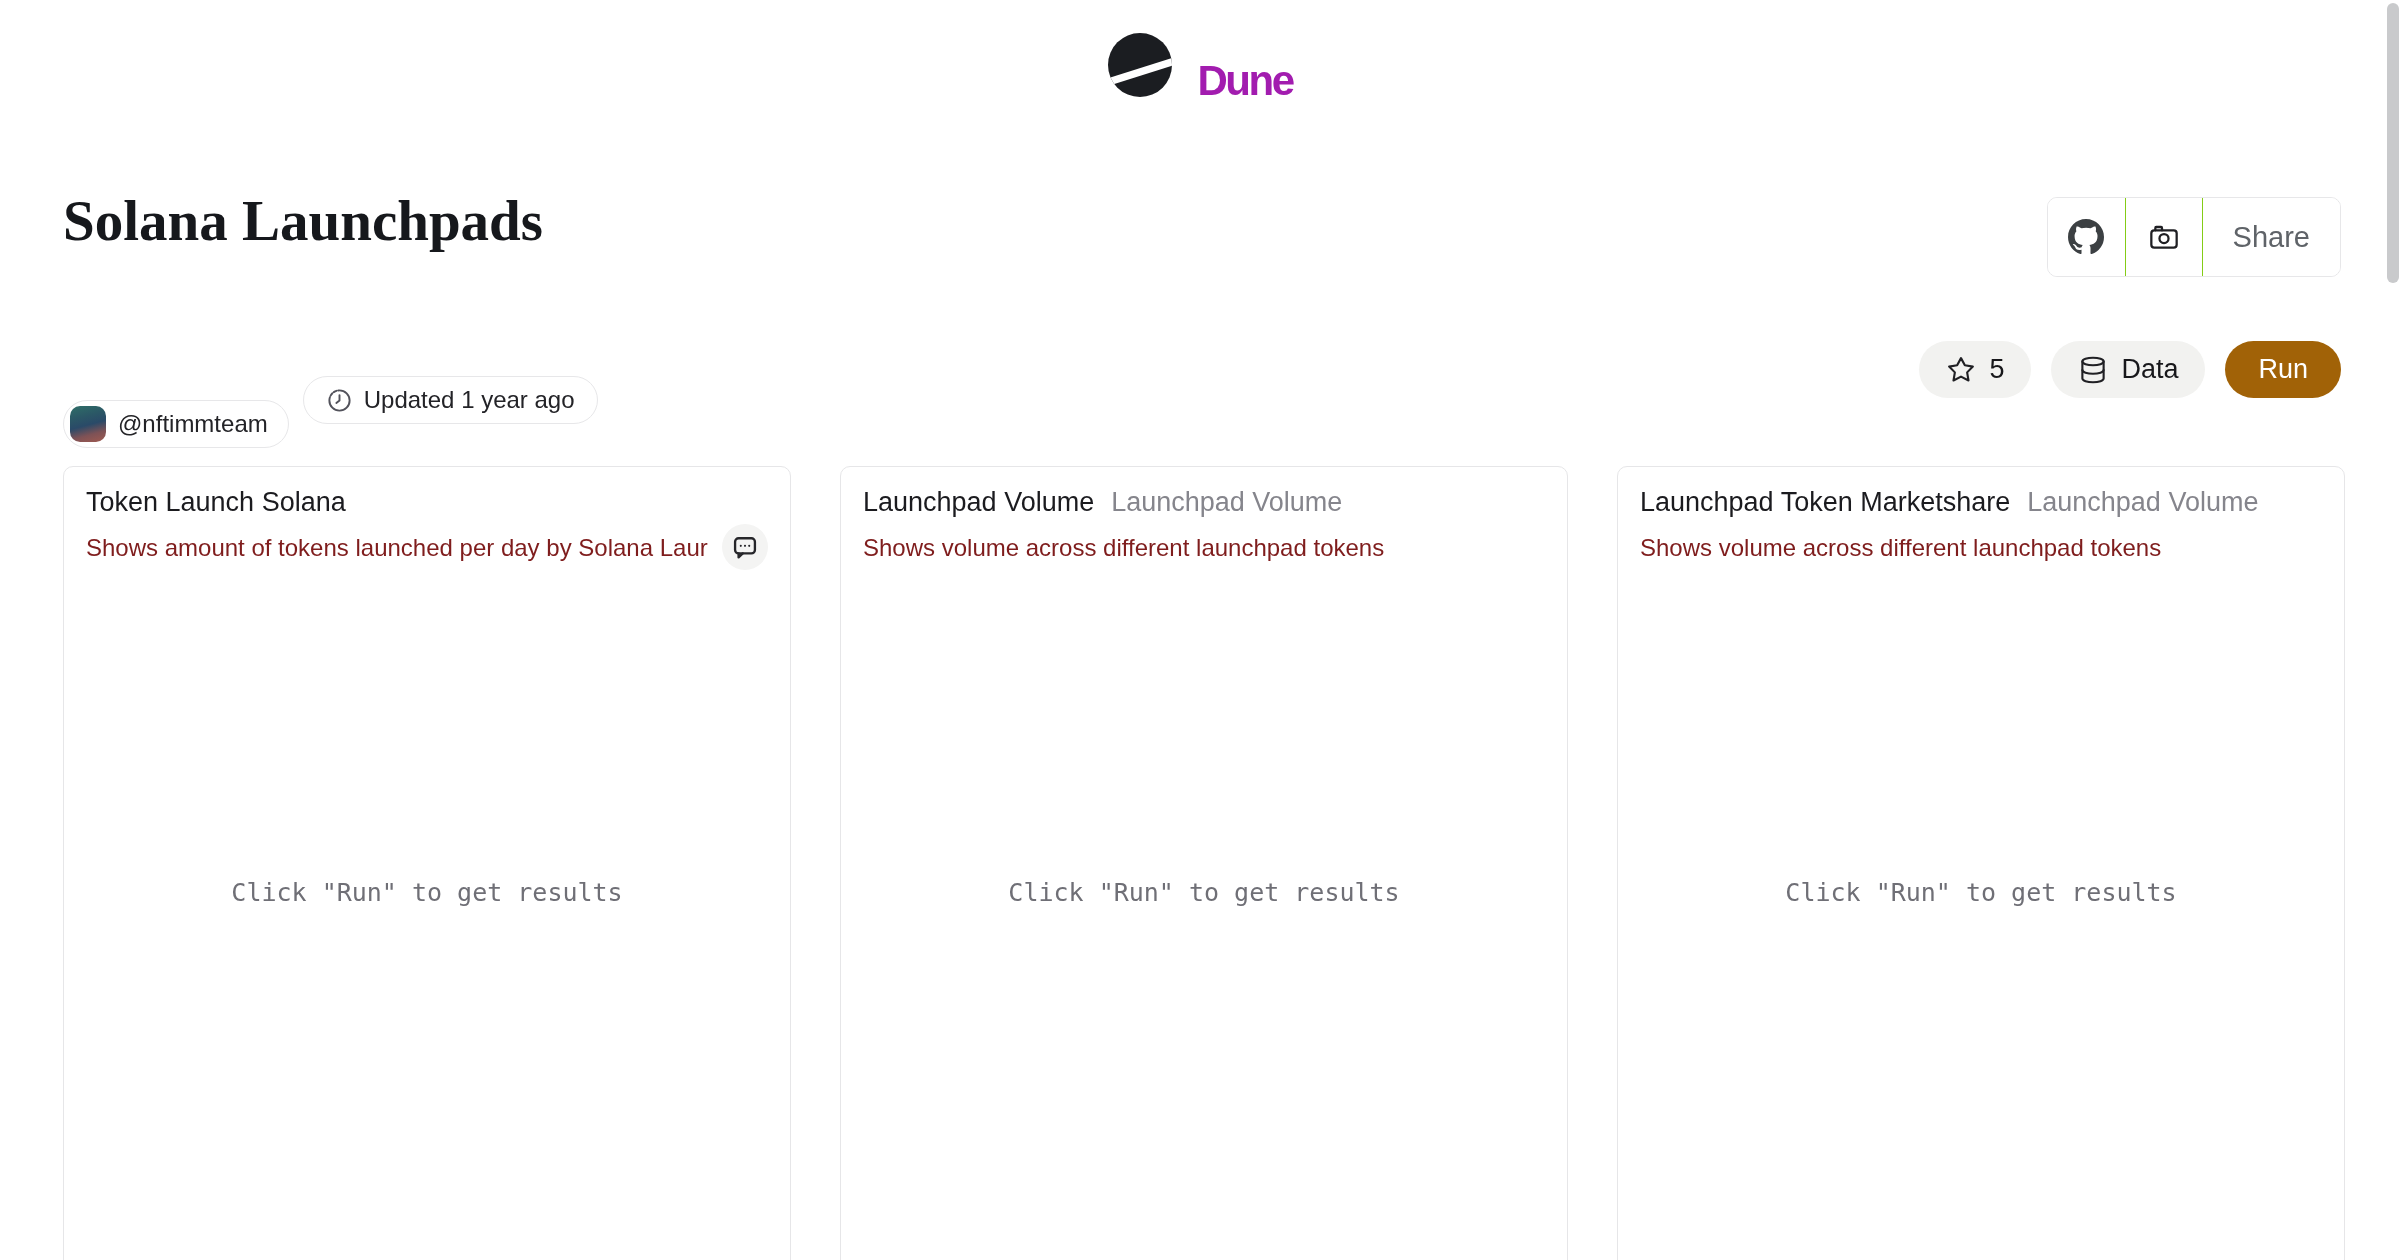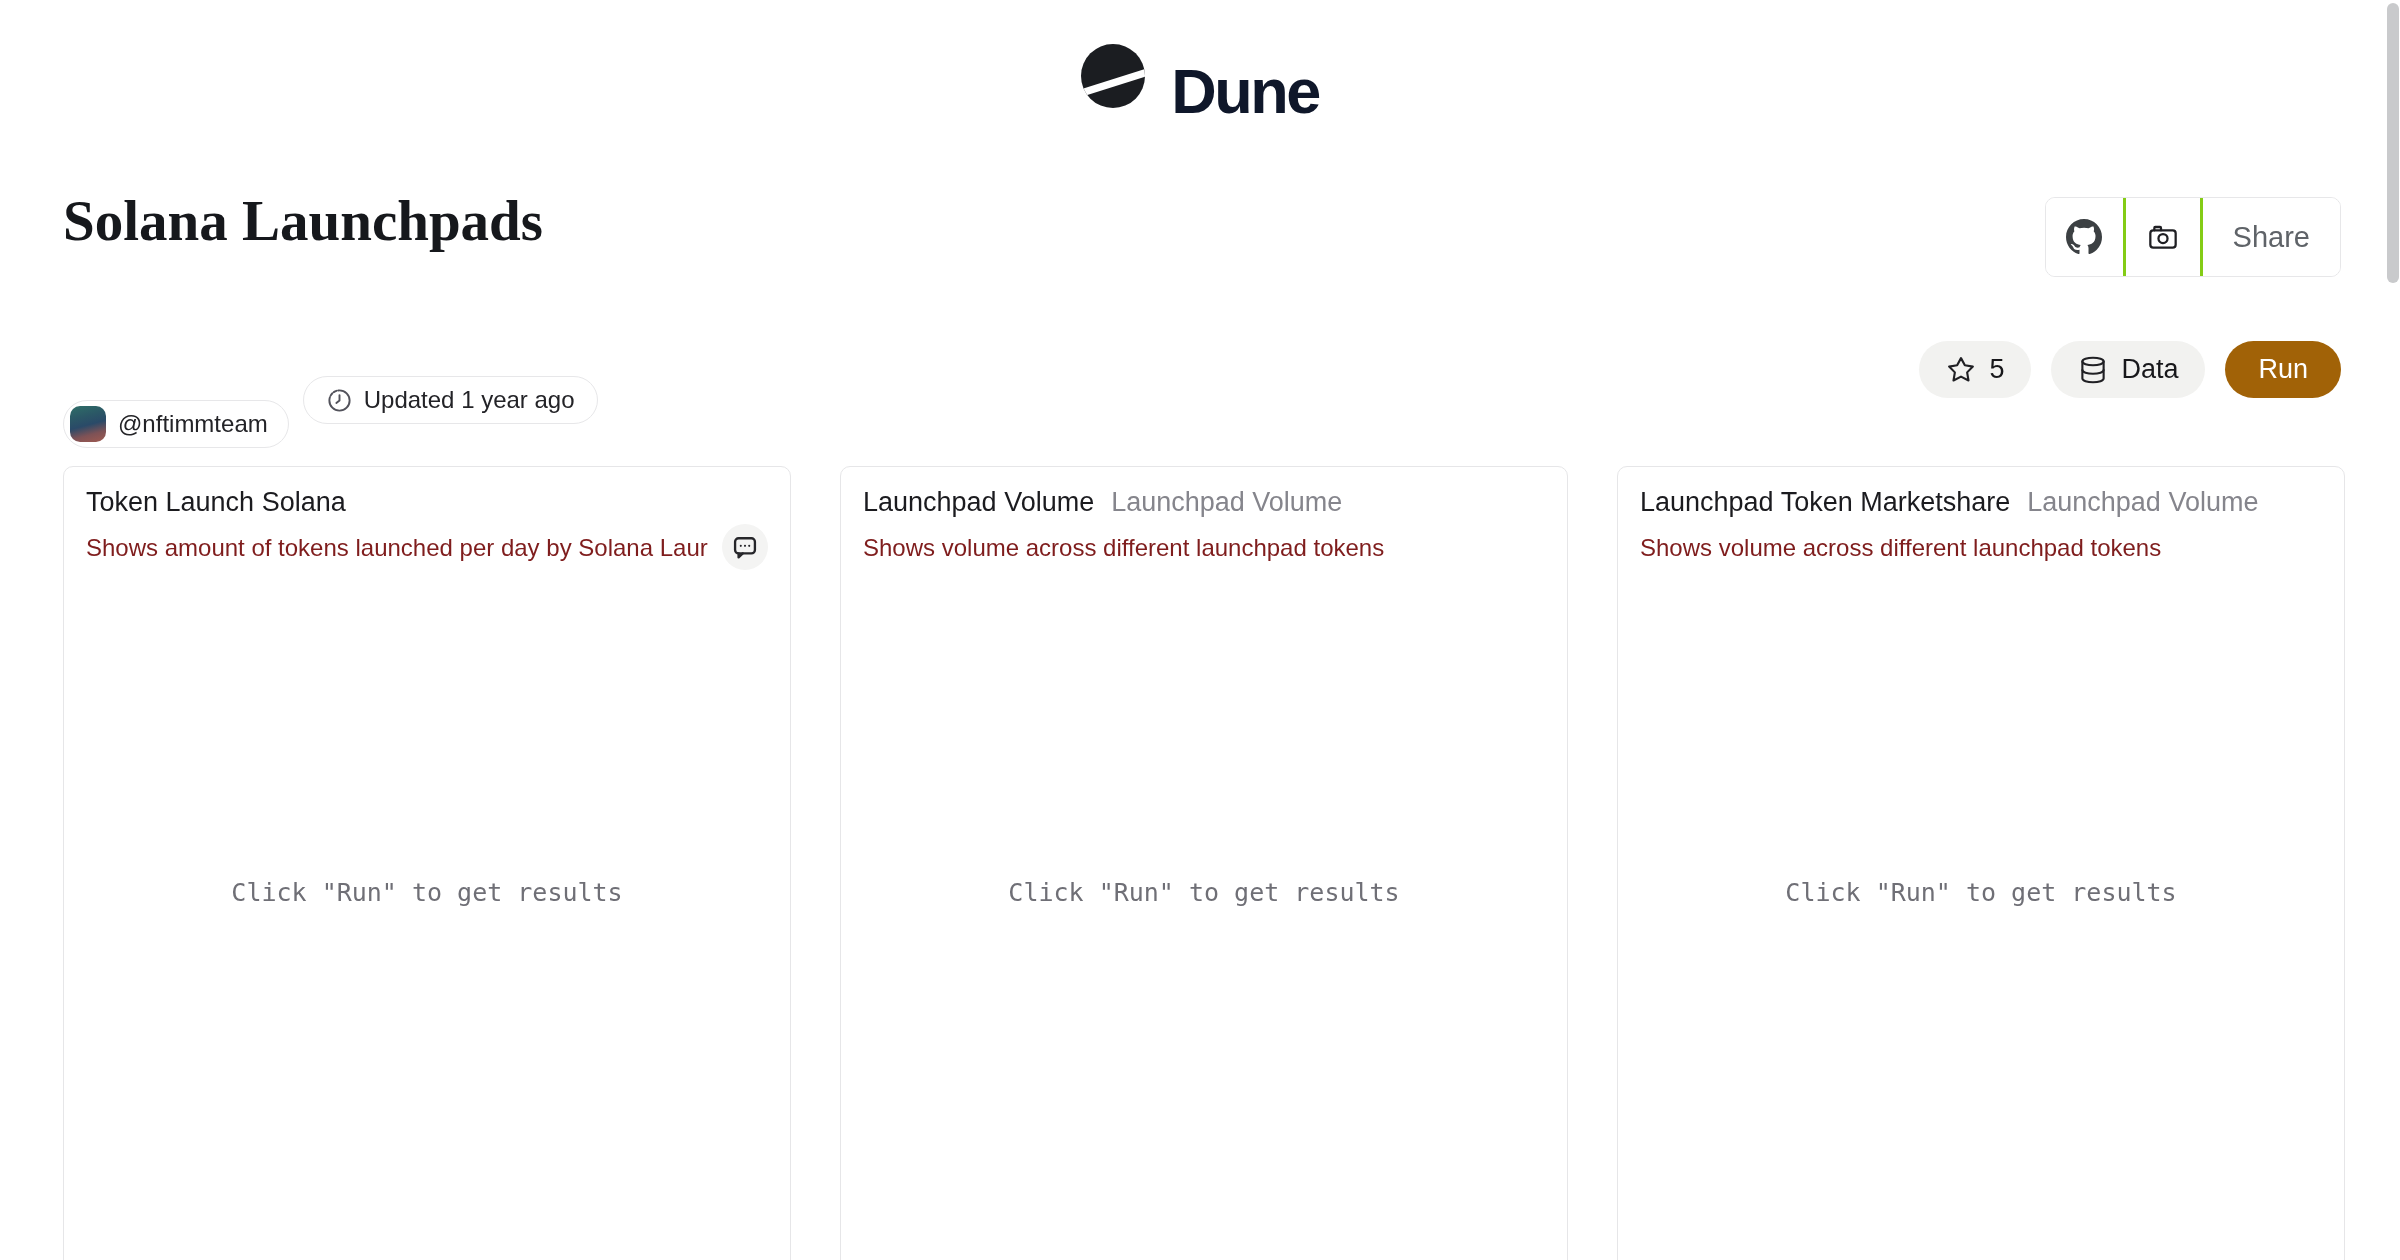--- a/index.html
+++ b/index.html
@@ -11,21 +11,21 @@
   }
   .page { position: relative; width: 2400px; height: 1260px; overflow: hidden; background: #ffffff; }
 
   
   .logo-bar {
     position: absolute; top: 28px; left: 0; right: 0;
     display: flex; justify-content: center; align-items: center; gap: 26px;
   }
   .logo-mark { width: 64px; height: 64px; display: block; }
   .logo-word {
-    font-size: 63px; font-weight: 700; color: #0f172a;
+    font-size: 42px; font-weight: 700; color: #a21caf;
     letter-spacing: -2.5px; line-height: 1; margin-top: 32px;
   }
 
   
   .page-title {
     position: absolute; left: 63px; top: 188px; margin: 0;
     font-family: "Liberation Serif", serif; font-weight: 700;
     font-size: 57px; color: #16181c; line-height: 1.15; letter-spacing: 0;
   }
 
@@ -33,21 +33,21 @@
   .share-group {
     position: absolute; right: 59px; top: 197px; height: 80px;
     display: flex; align-items: stretch;
     border: 1px solid #e7e7e9; border-radius: 10px; background: #fff;
     box-sizing: border-box; overflow: hidden;
   }
   .share-seg {
     display: flex; align-items: center; justify-content: center;
     background: #fff; border: none; cursor: pointer; padding: 0;
   }
-  .share-seg + .share-seg { border-left: 3px solid #84cc16; }
+  .share-seg + .share-seg { border-left: 1px solid #84cc16; }
   .share-seg.icon-seg { width: 77px; }
   .share-seg.text-seg { padding: 0 30px; font-size: 29px; color: #5f6368; font-family: "Liberation Sans", sans-serif; }
 
   
   .meta-row {
     position: absolute; left: 63px; top: 352px;
     display: flex; gap: 14px; align-items: center;
   }
   .badge {
     display: flex; align-items: center; height: 48px; box-sizing: border-box;

